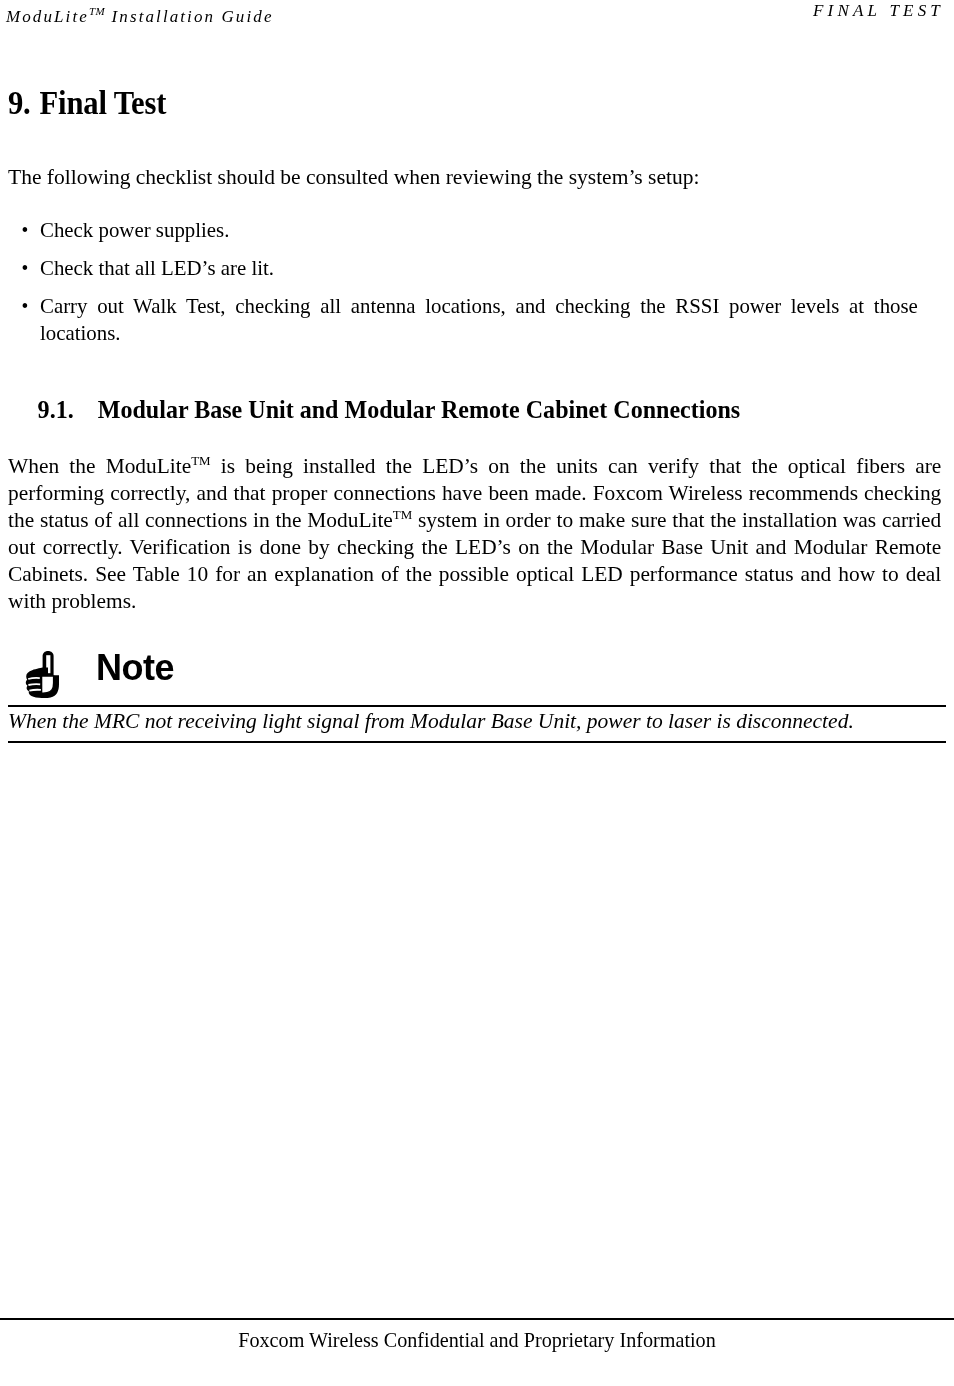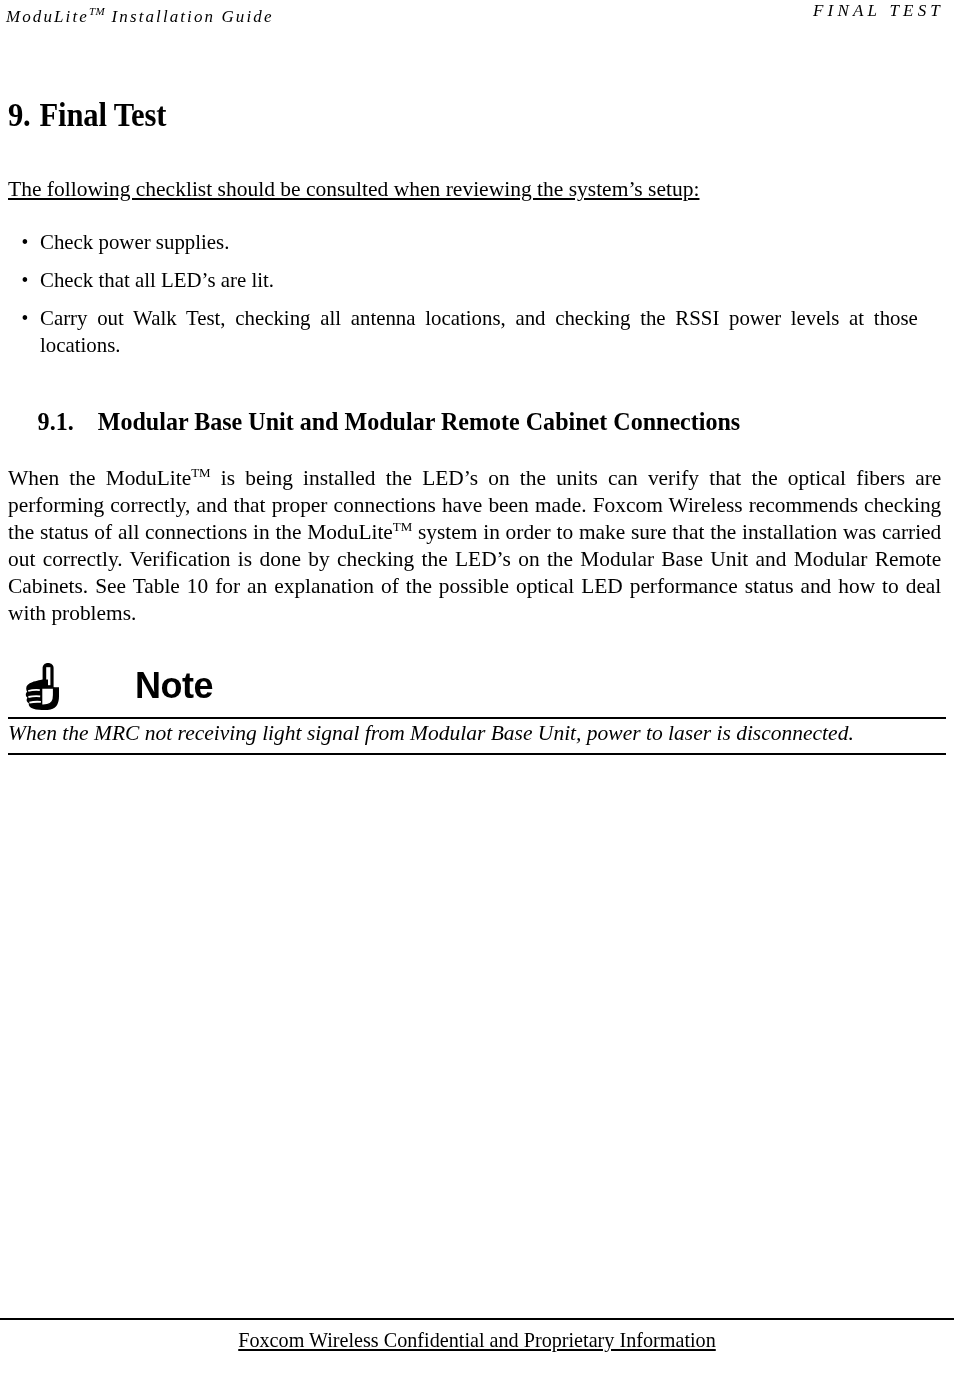--- a/index.html
+++ b/index.html
@@ -54,21 +54,21 @@
     letter-spacing: 4.2px;
     white-space: nowrap;
     line-height: 22px;
     padding-right: 2px;
   }
 
   
   .content {
     position: absolute;
     left: 8px;
-    top: 96px;
+    top: 84px;
     width: 938px;
   }
 
   h1.chapter-title {
     font-family: "Liberation Serif", "DejaVu Serif", serif;
     font-weight: bold;
     font-size: 34px;
     line-height: 38px;
     margin: 0 0 0 0;
     letter-spacing: -0.2px;
@@ -78,21 +78,21 @@
   }
   h1.chapter-title .num { margin-right: 10px; }
 
   p.body {
     font-size: 21.5px;
     line-height: 27px;
     margin: 0;
     text-align: justify;
     text-justify: inter-word;
   }
-  p.intro { margin-top: 42px; text-decoration: underline; }
+  p.intro { margin-top: 42px; }
 
   ul.checklist {
     list-style: none;
     margin: 26px 0 0 0;
     padding: 0;
   }
   ul.checklist li {
     position: relative;
     padding-left: 33px;
     margin-bottom: 11px;
@@ -134,23 +134,22 @@
   sup.tm {
     font-size: 13px;
     vertical-align: super;
     line-height: 0;
   }
 
   
   .note-block { margin-top: 34px; }
   .note-head {
     display: flex;
-    align-items: center;
+    align-items: flex-start;
     height: 52px;
-    gap: 39px;
   }
   .note-icon {
     width: 56px;
     height: 52px;
     position: relative;
     flex: 0 0 auto;
     margin-left: 10px;
   }
   .note-icon svg { display: block; }
   .note-label {
@@ -178,21 +177,20 @@
     margin: 0 0 6px 0;
   }
   .note-rule-bottom { margin-top: 2px; }
 
   
   .footer {
     position: absolute;
     left: 0px;
     top: 1318px;
     width: 954px;
-    text-decoration: underline;
   }
   .footer-rule {
     border: 0;
     border-top: 2px solid #000;
     margin: 0 0 0 0;
     width: 954px;
   }
   .footer-line1 {
     text-align: center;
     font-size: 21px;

